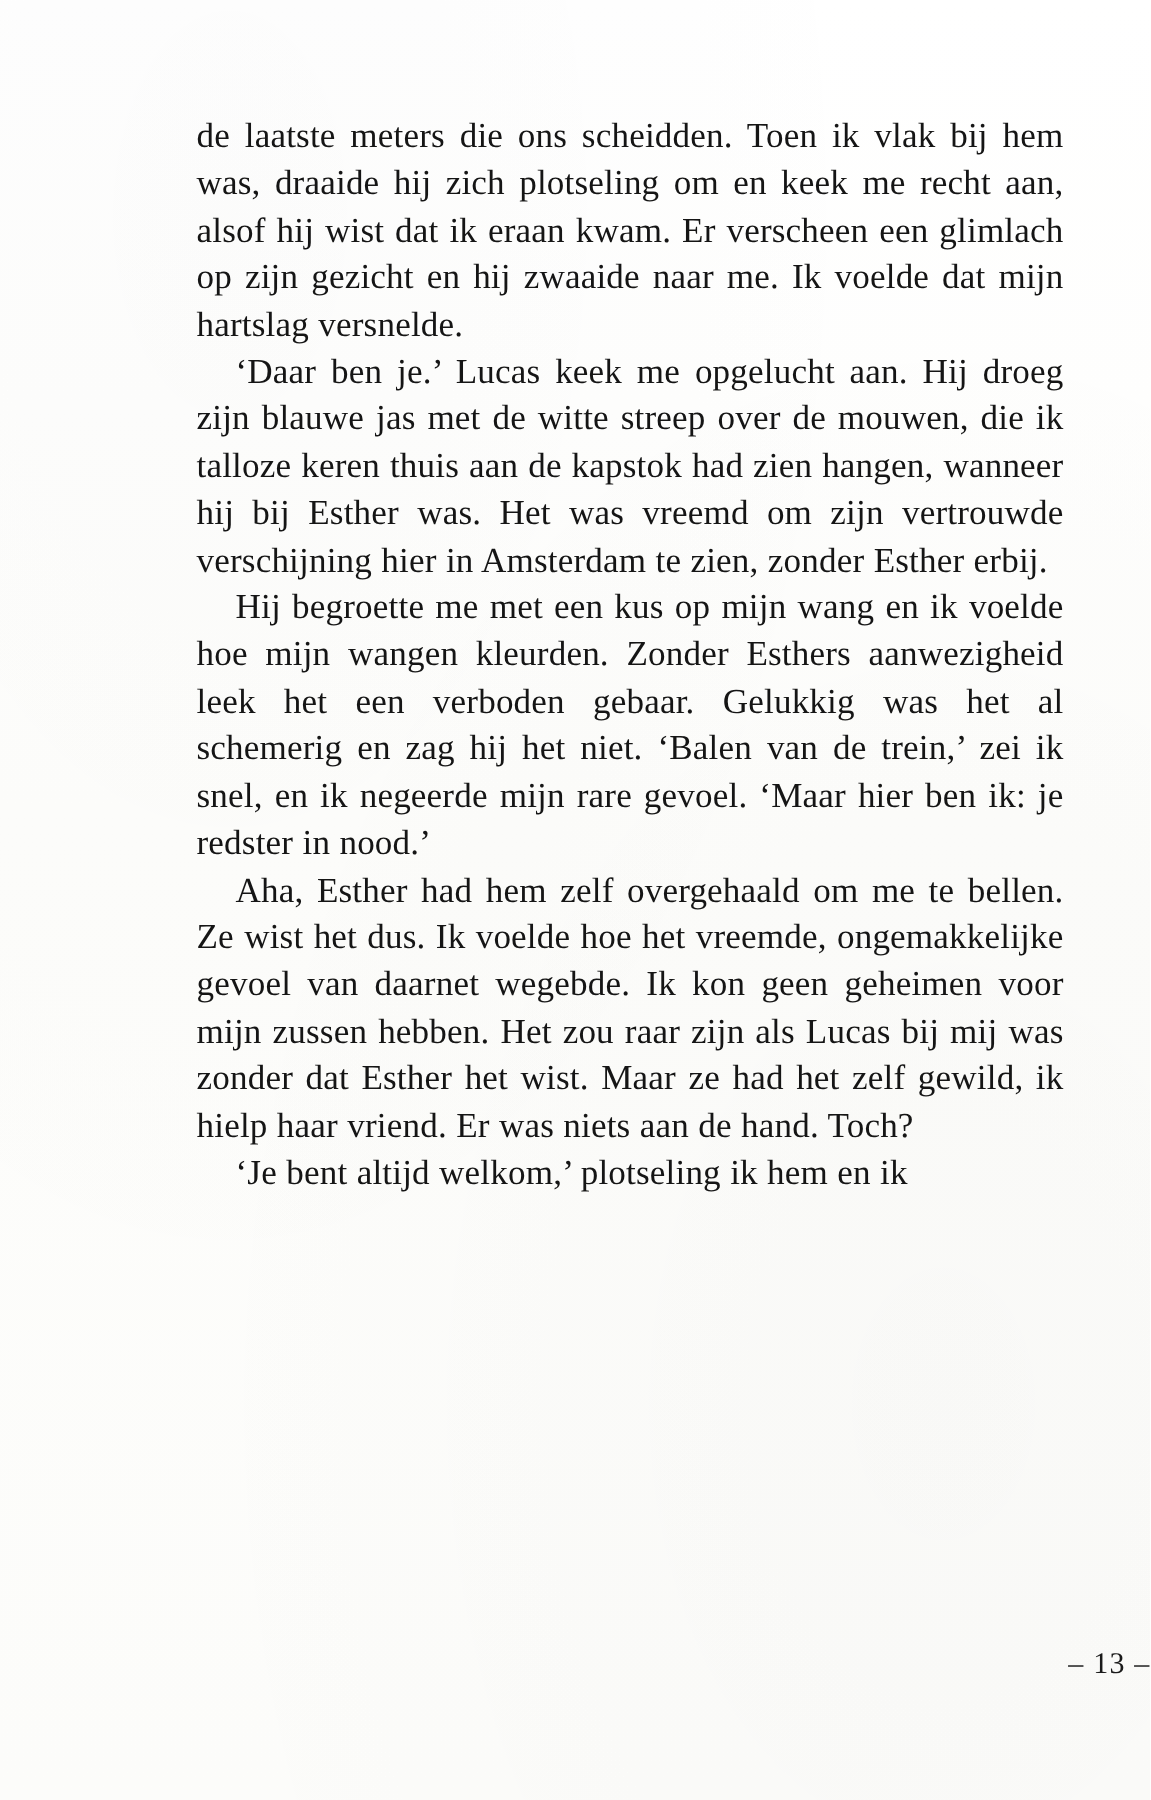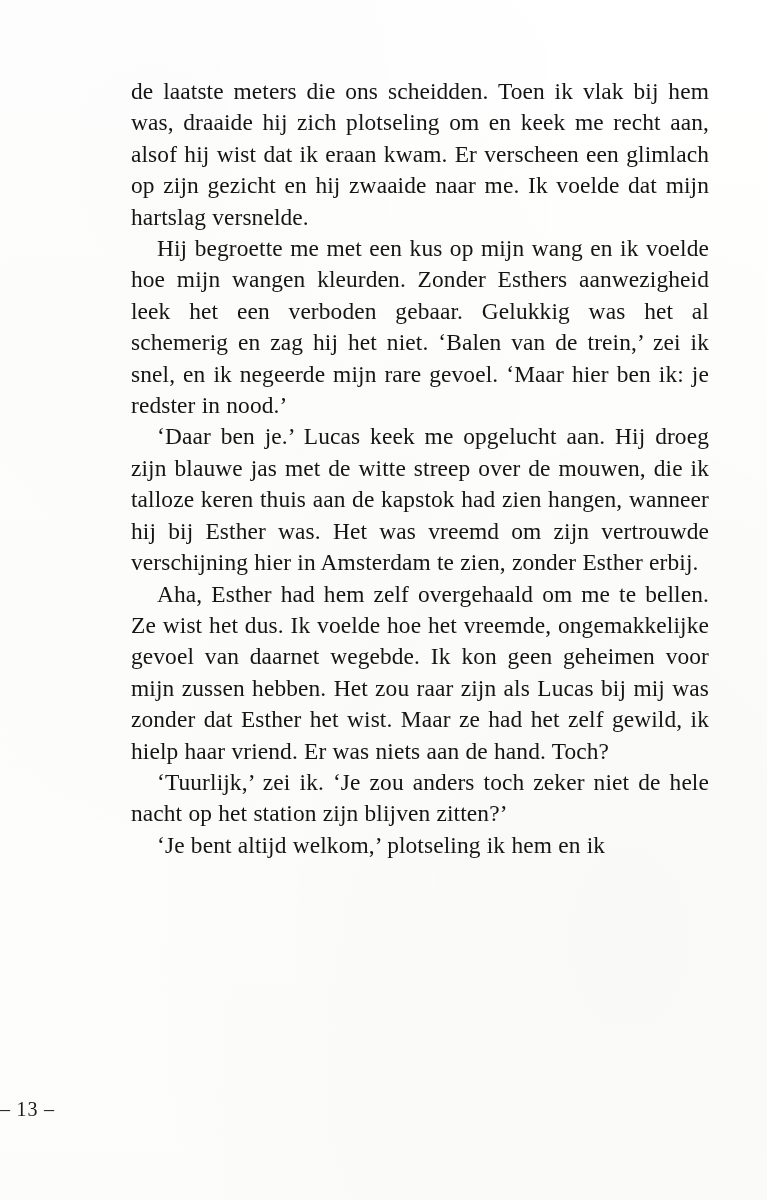--- a/index.html
+++ b/index.html
@@ -54,36 +54,35 @@
 
   .para.first {
     text-indent: 0;
   }
 
   .folio {
     position: absolute;
     left: 0;
     right: 0;
     top: 1096px;
-    text-align: left;
+    text-align: right;
     font-size: 20px;
     line-height: 26px;
     color: #1a1a1a;
     letter-spacing: 0.04em;
   }
 </style>
 </head>
 <body>
 
 <div class="page">
   <div class="paper-texture"></div>
 
   <div class="text-block">
     <p class="para first">de laatste meters die ons scheidden. Toen ik vlak bij hem was, draaide hij zich plotseling om en keek me recht aan, alsof hij wist dat ik eraan kwam. Er verscheen een glimlach op zijn gezicht en hij zwaaide naar me. Ik voelde dat mijn hartslag versnelde.</p>
+    <p class="para">‘Daar ben je.’ Lucas keek me opgelucht aan. Hij droeg zijn blauwe jas met de witte streep over de mouwen, die ik talloze keren thuis aan de kapstok had zien hangen, wanneer hij bij Esther was. Het was vreemd om zijn vertrouwde verschijning hier in Amsterdam te zien, zonder Esther erbij.</p>
     <p class="para">Hij begroette me met een kus op mijn wang en ik voelde hoe mijn wangen kleurden. Zonder Esthers aanwezigheid leek het een verboden gebaar. Gelukkig was het al schemerig en zag hij het niet. ‘Balen van de trein,’ zei ik snel, en ik negeerde mijn rare gevoel. ‘Maar hier ben ik: je redster in nood.’</p>
-    <p class="para">‘Daar ben je.’ Lucas keek me opgelucht aan. Hij droeg zijn blauwe jas met de witte streep over de mouwen, die ik talloze keren thuis aan de kapstok had zien hangen, wanneer hij bij Esther was. Het was vreemd om zijn vertrouwde verschijning hier in Amsterdam te zien, zonder Esther erbij.</p>
     <p class="para">Aha, Esther had hem zelf overgehaald om me te bellen. Ze wist het dus. Ik voelde hoe het vreemde, ongemakkelijke gevoel van daarnet wegebde. Ik kon geen geheimen voor mijn zussen hebben. Het zou raar zijn als Lucas bij mij was zonder dat Esther het wist. Maar ze had het zelf gewild, ik hielp haar vriend. Er was niets aan de hand. Toch?</p>
-    <p class="para">‘Tuurlijk,’ zei ik. ‘Je zou anders toch zeker niet de hele nacht op het station zijn blijven zitten?’</p>
     <p class="para">‘Je bent altijd welkom,’ plotseling ik hem en ik</p>
   </div>
 
   <div class="folio">– 13 –</div>
 </div>
 
 </body></html>

